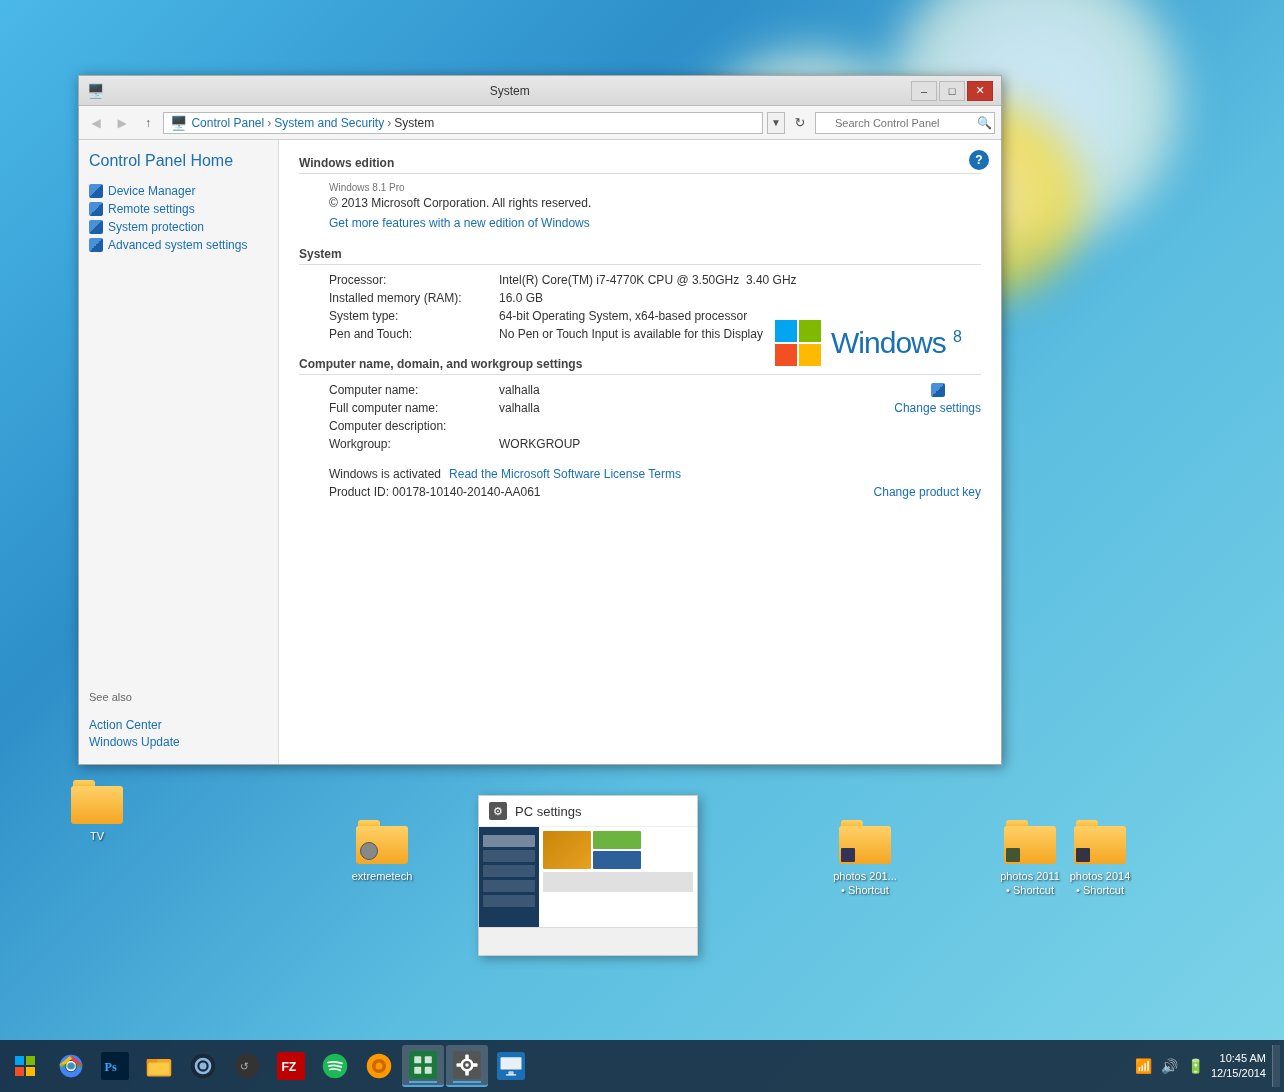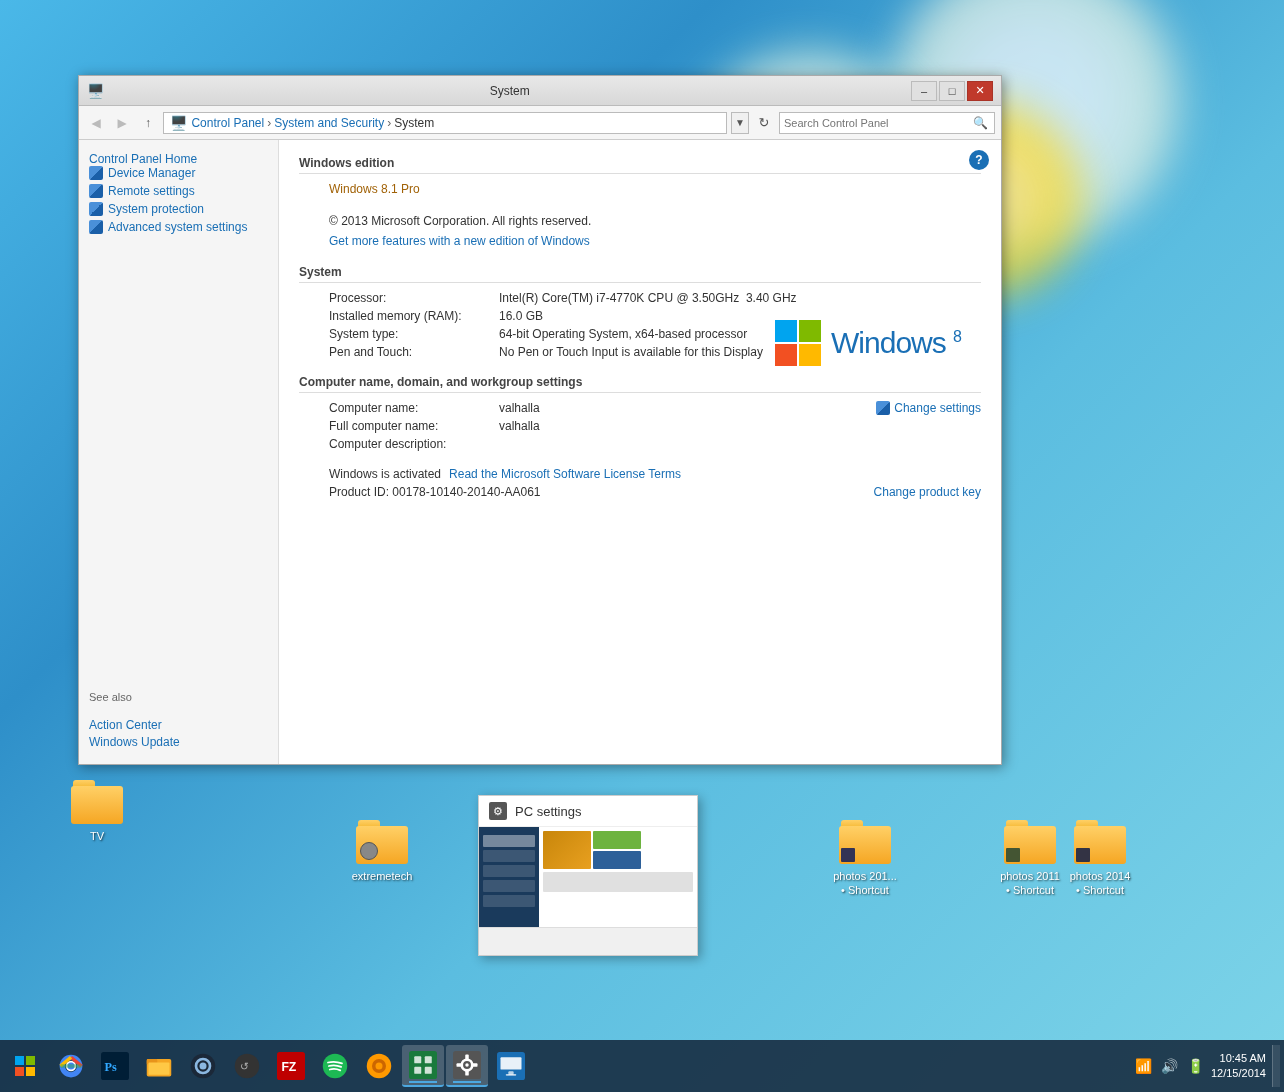--- a/index.html
+++ b/index.html
@@ -130,25 +130,25 @@
       border: 1px solid #bbb;
       background: #f0f0f0;
     }
     .refresh-btn {
       width: 22px; height: 22px;
       display: flex; align-items: center; justify-content: center;
       font-size: 13px; color: #555;
       cursor: pointer;
     }
     .search-box {
-      width: 216px; height: 22px;
+      width: 180px; height: 22px;
       border: 1px solid #bbb;
       background: white;
       display: flex; align-items: center;
-      padding: 0 4px;
+      padding: 0 19px;
     }
     .search-box input {
       flex: 1; border: none; outline: none; font-size: 11px; color: #888;
       background: transparent;
     }
     .search-icon-btn {
       width: 18px; height: 18px;
       display: flex; align-items: center; justify-content: center;
       font-size: 12px; color: #555; cursor: pointer;
     }
@@ -165,21 +165,22 @@
       width: 200px;
       background: #f5f5f5;
       border-right: 1px solid #ddd;
       padding: 12px 10px;
       font-size: 12px;
       overflow-y: auto;
     }
     .sidebar-home-link {
       color: #1a6fb5;
       cursor: pointer;
-      font-size: 12px;
+      font-size: 16px;
+      margin-bottom: 14px;
       display: block;
     }
     .sidebar-nav-item {
       display: flex;
       align-items: flex-end;
       gap: 5px;
       margin-bottom: 4px;
       cursor: pointer;
     }
     .sidebar-nav-item a {
@@ -289,20 +290,21 @@
     .win-tile-bl { background: #f25022; }
     .win-tile-br { background: #ffb900; }
 
     .change-settings-link {
       color: #1a6fb5;
       font-size: 12px;
       cursor: pointer;
       display: flex;
       align-items: center;
       gap: 4px;
+      flex-direction: column;
     }
 
     .product-id-row {
       display: flex;
       align-items: flex-start;
       justify-content: space-between;
     }
 
     
     .taskbar {
@@ -610,21 +612,21 @@
             </div>
           </div>
           <div style="font-size:30px; color:#1a6fb5; font-weight:200; letter-spacing:-1px;">
             Windows <sup style="font-size:16px; vertical-align:super;">8</sup>
           </div>
         </div>
 
         <div class="section">
           <div class="section-header">Windows edition</div>
           <div style="padding-left:30px;">
-            <div style="font-size:12px; color:#a16207; margin-bottom:18px;">Windows 8.1 Pro</div>
+            <div style="font-size:10px; color:#737373; margin-bottom:3px;">Windows 8.1 Pro</div>
             <div style="font-size:12px; color:#333; margin-bottom:3px;">© 2013 Microsoft Corporation. All rights reserved.</div>
             <a style="font-size:12px; color:#1a6fb5; cursor:pointer;">Get more features with a new edition of Windows</a>
           </div>
         </div>
 
         <div class="section">
           <div class="section-header">System</div>
           <div style="padding-left:30px;">
             <div class="info-row">
               <span class="info-label">Processor:</span>
@@ -658,20 +660,24 @@
               <span class="info-label">Computer name:</span>
               <span class="info-value">valhalla</span>
             </div>
             <div class="info-row">
               <span class="info-label">Full computer name:</span>
               <span class="info-value">valhalla</span>
             </div>
             <div class="info-row">
               <span class="info-label">Computer description:</span>
               <span class="info-value"></span>
+            </div>
+            <div class="info-row">
+              <span class="info-label">Workgroup:</span>
+              <span class="info-value">WORKGROUP</span>
             </div>
           </div>
         </div>
 
         <div class="section">
           <div style="padding-left:30px;">
             <div class="info-row">
               <span style="font-size:12px; color:#333; margin-right:8px;">Windows is activated</span>
               <a style="font-size:12px; color:#1a6fb5; cursor:pointer;">Read the Microsoft Software License Terms</a>
             </div>

